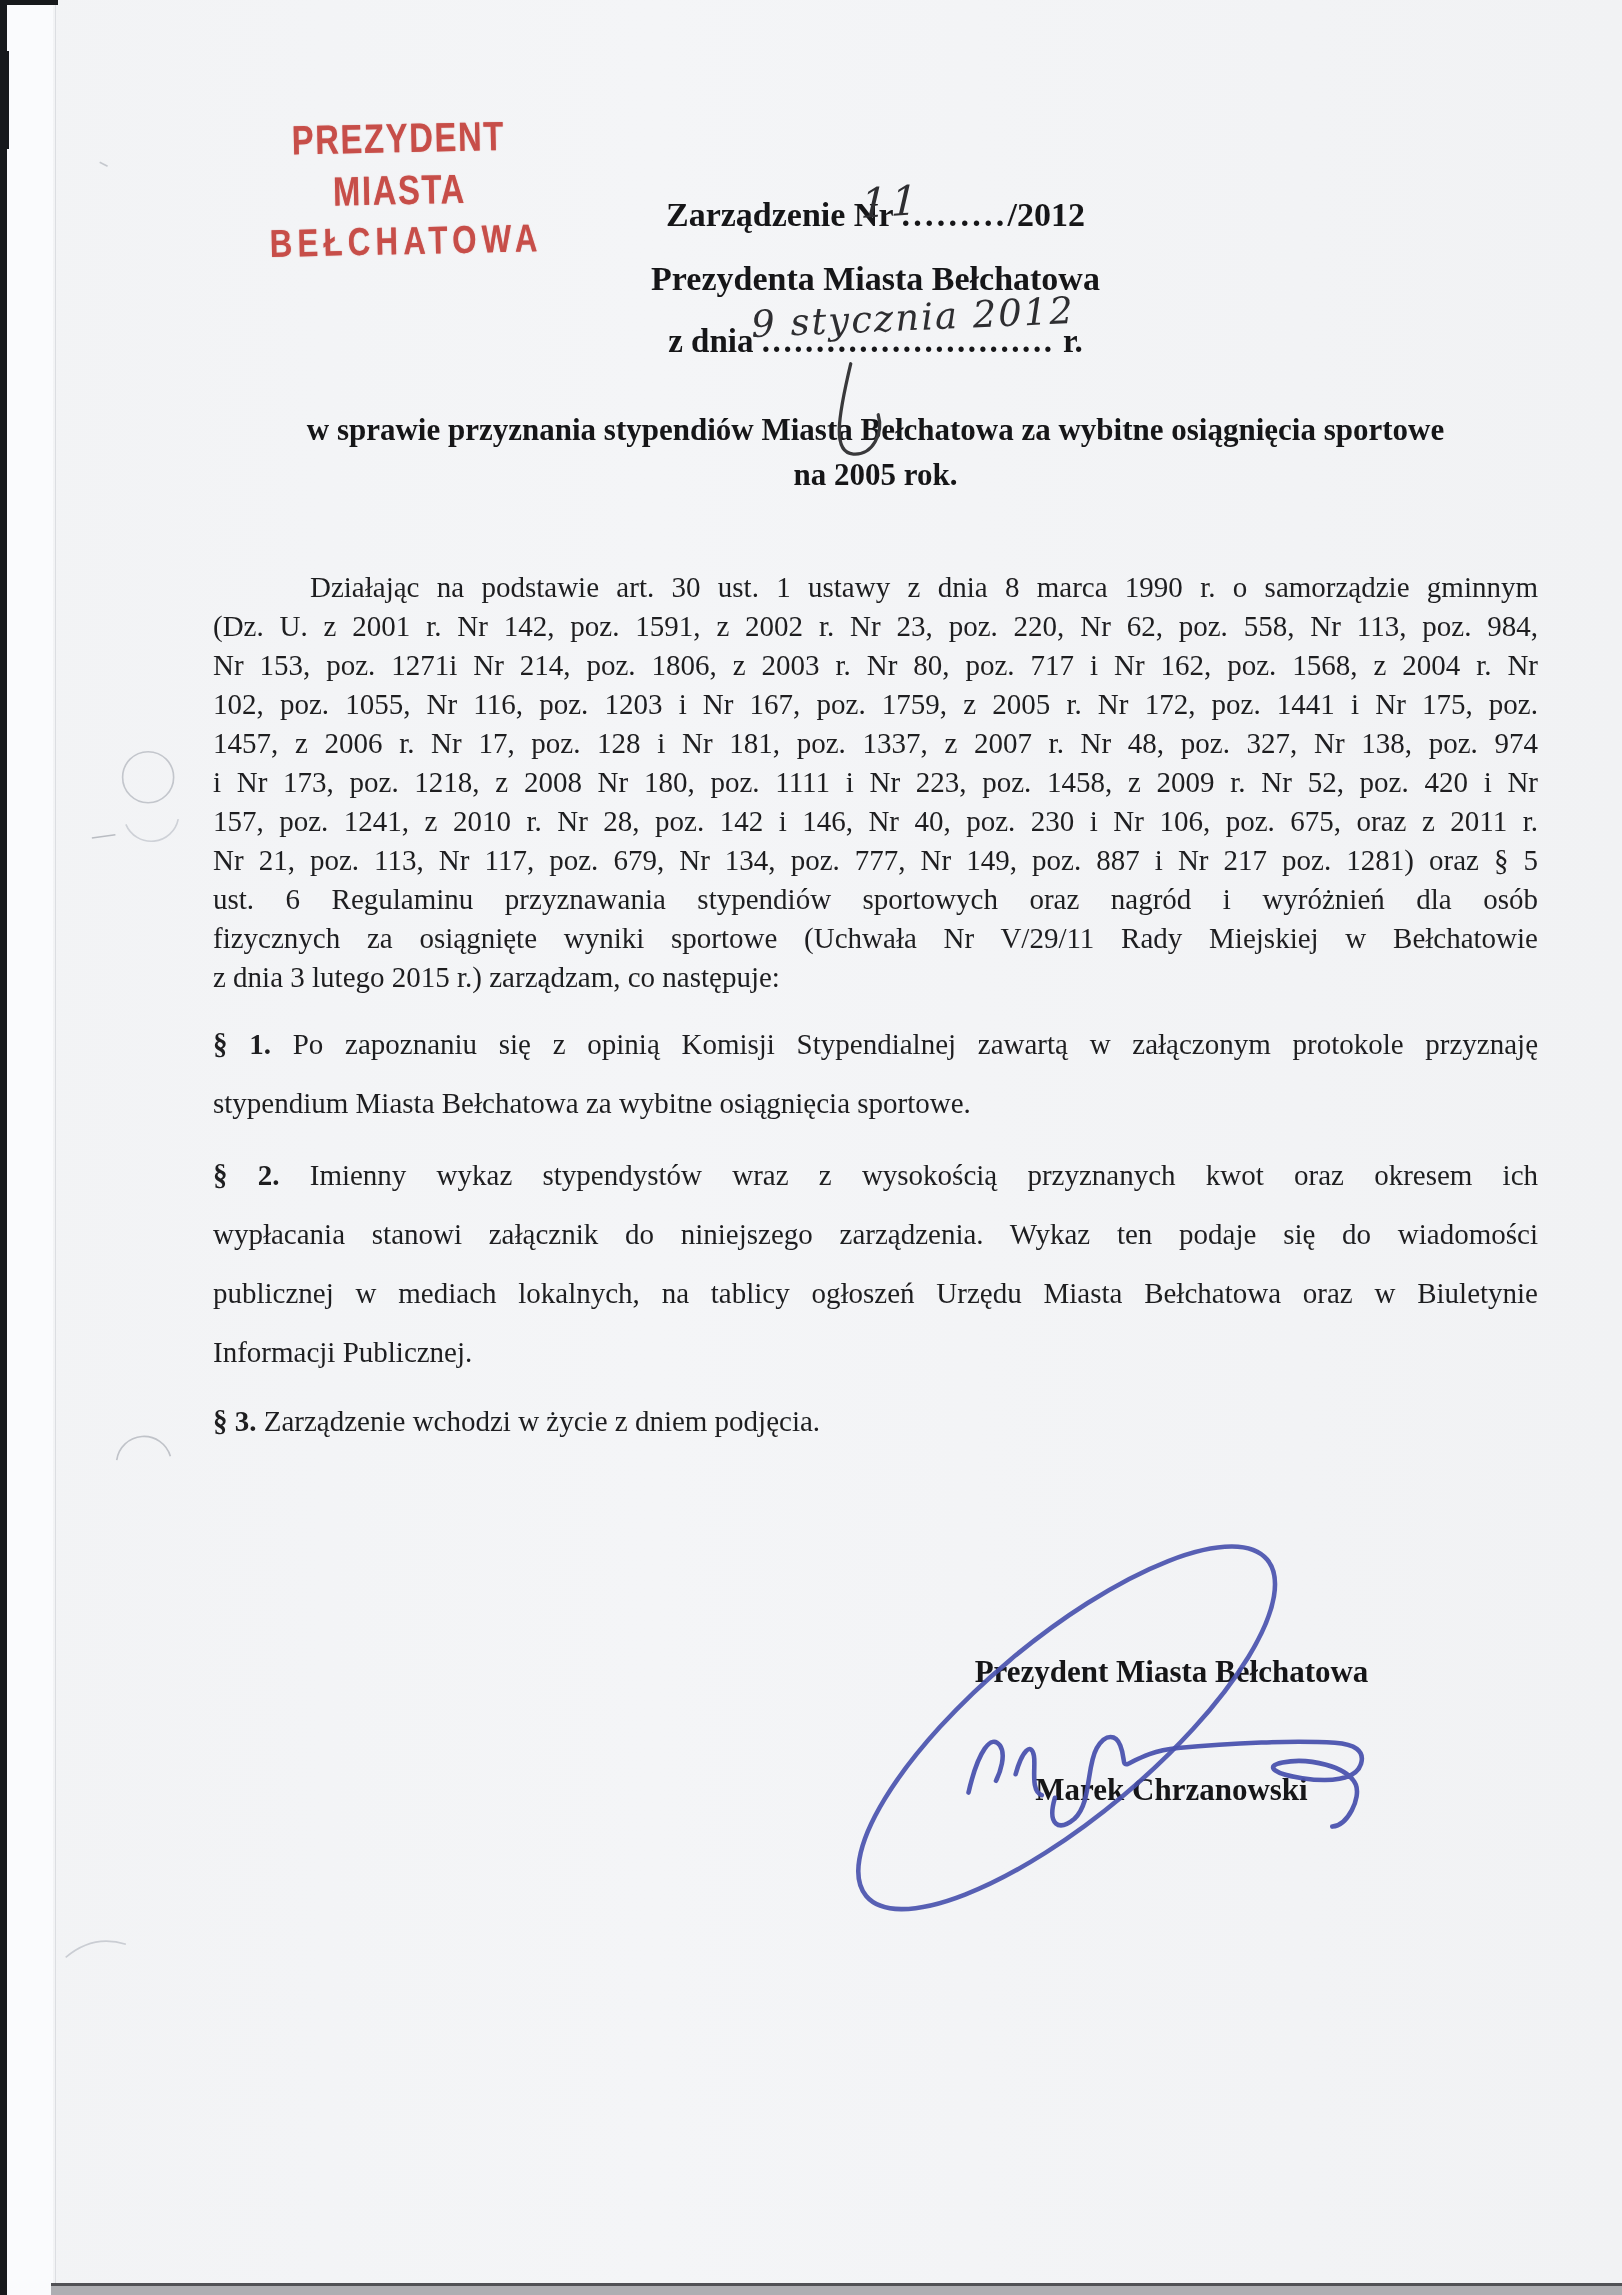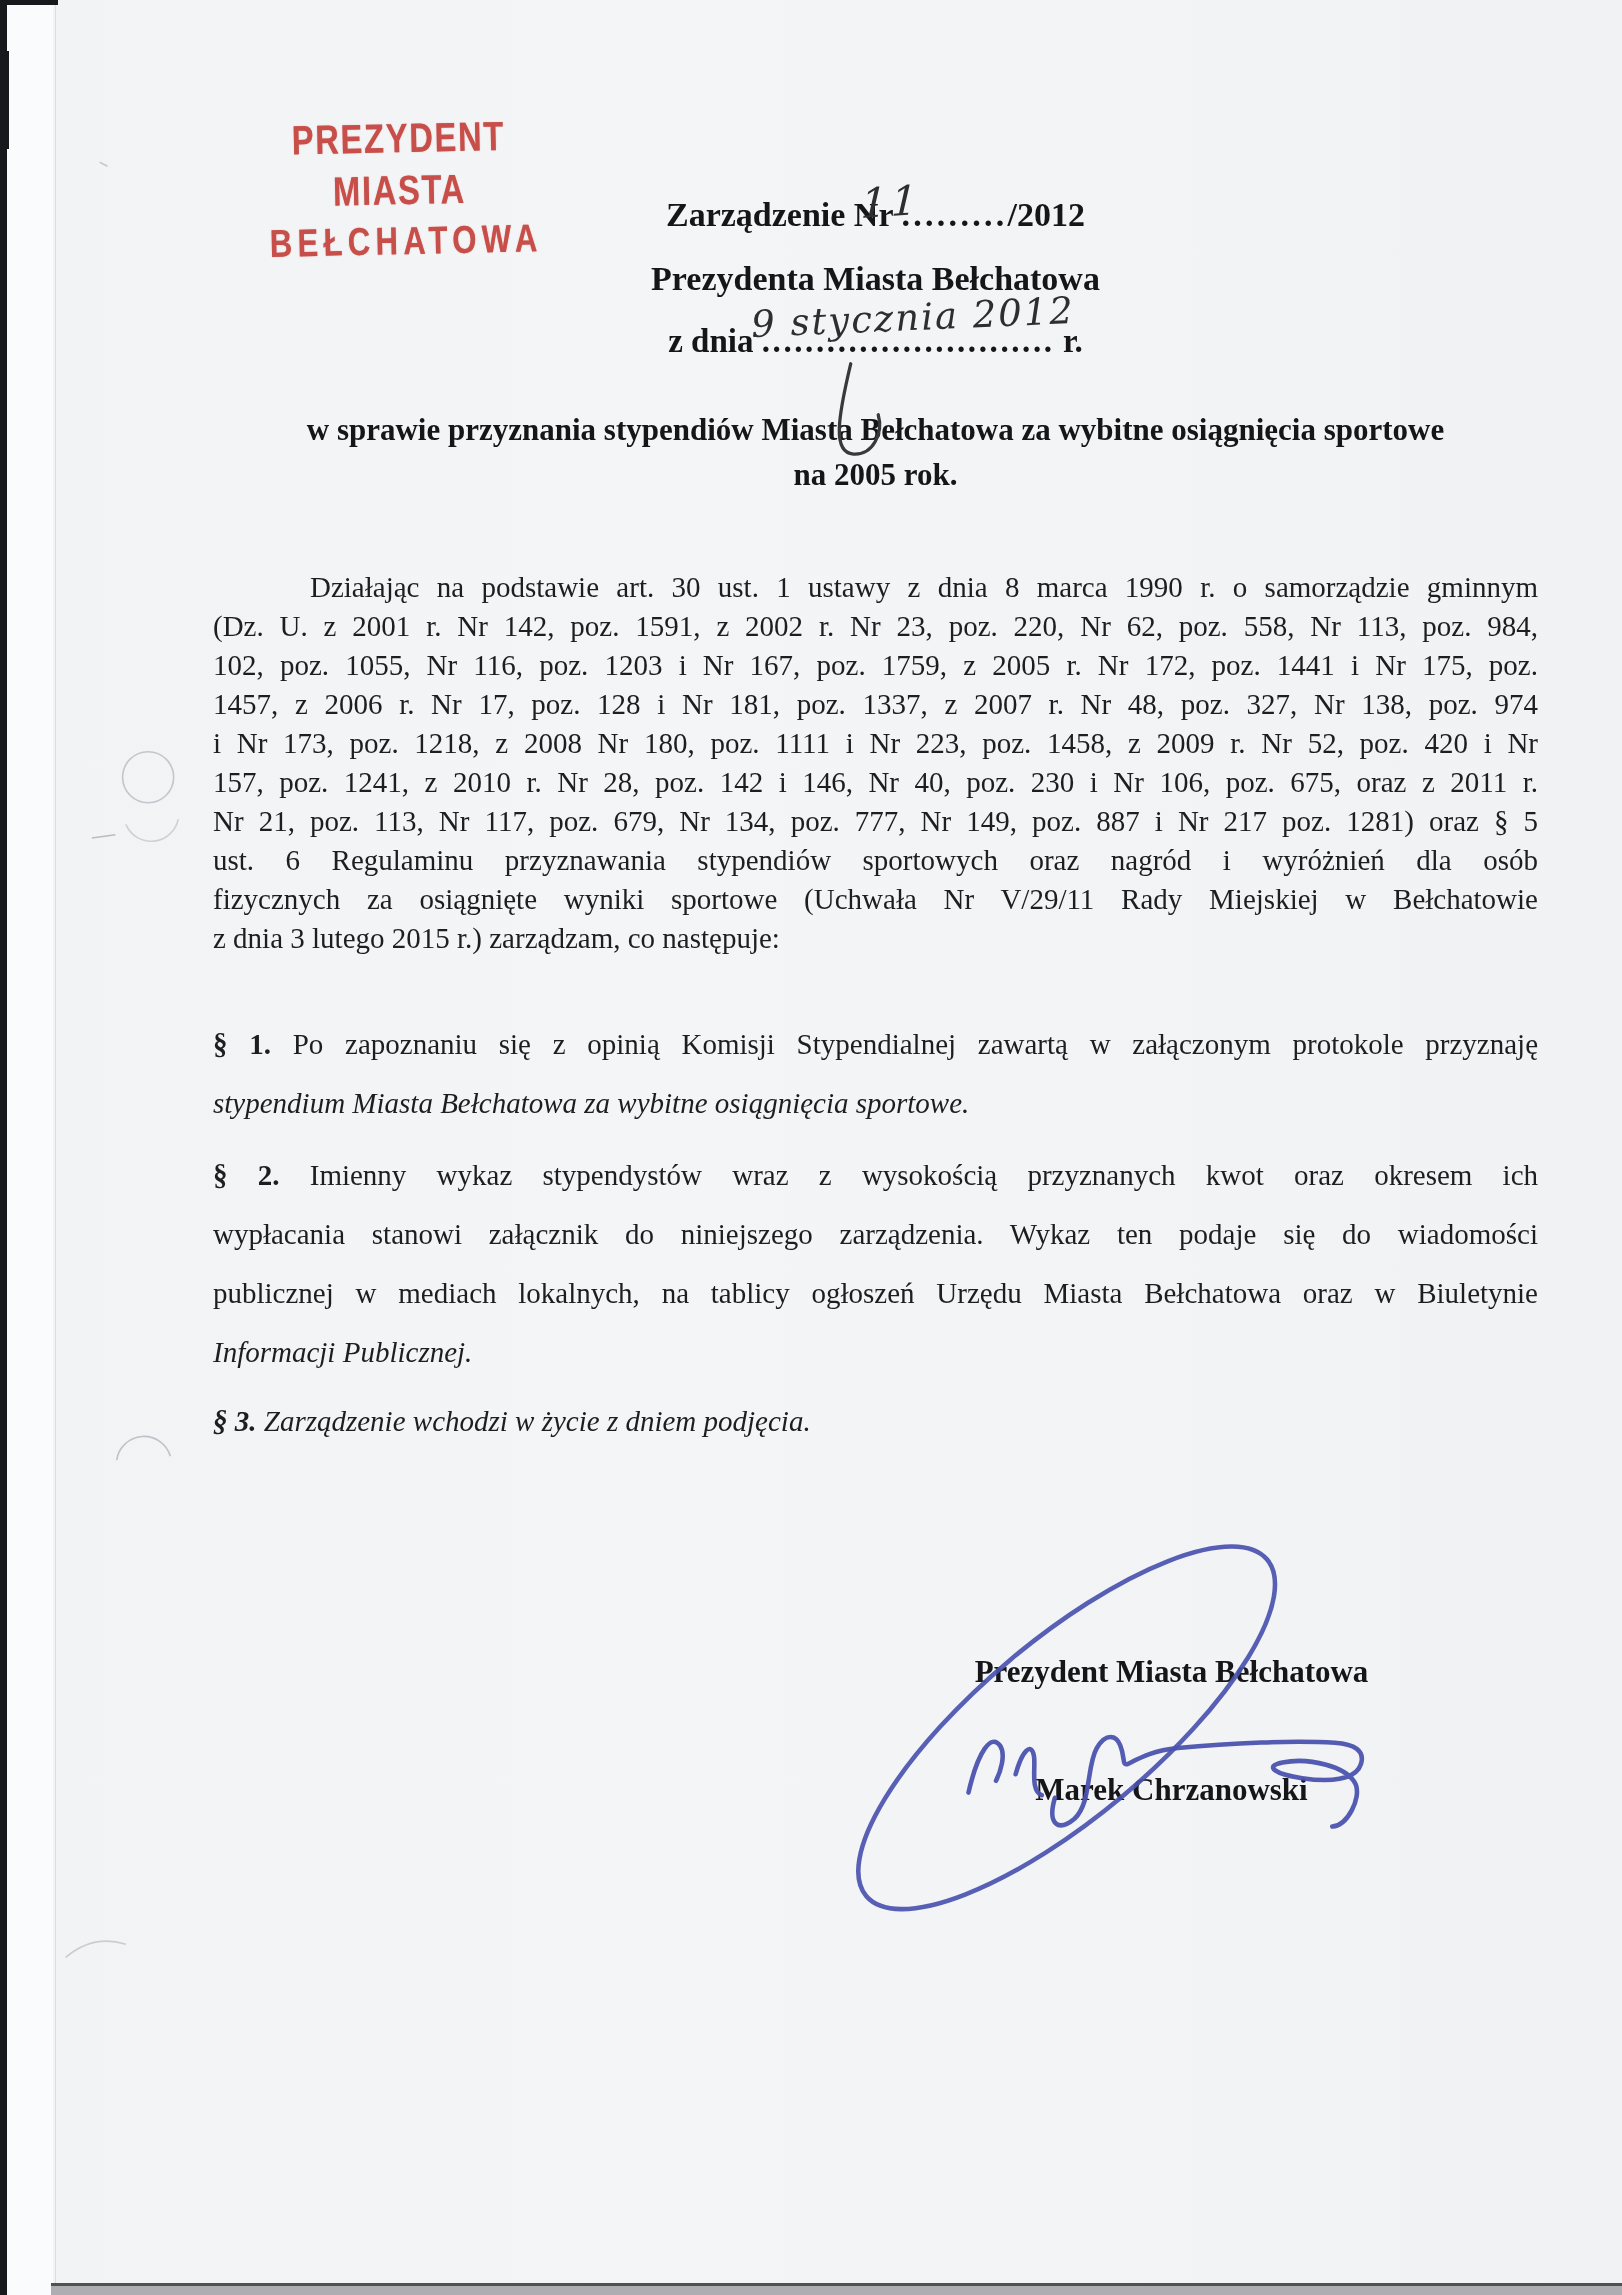--- a/index.html
+++ b/index.html
@@ -42,21 +42,21 @@
   .subject{position:absolute;left:213px;width:1325px;text-align:center;font-weight:700;font-size:31px;color:#161618;}
   .subject.s1{top:412px;white-space:nowrap;}
   .subject.s2{top:457px;}
 
   
   .textblock{position:absolute;left:213px;width:1325px;font-size:29px;}
   .jline{text-align:justify;text-align-last:justify;height:39px;line-height:39px;white-space:normal;}
   .jline.last{text-align-last:left;}
   .jline.first-indent{text-indent:97px;}
   .pline{text-align:justify;text-align-last:justify;height:59px;line-height:59px;}
-  .pline.last{text-align-last:left;font-style:italic;}
+  .pline.last{text-align-last:left;}
   .secnum{font-weight:700;}
 
   
   .sig-role{position:absolute;left:877px;top:1654px;width:589px;text-align:center;font-weight:700;font-size:31px;color:#161618;}
   .sig-name{position:absolute;left:877px;top:1772px;width:589px;text-align:center;font-weight:700;font-size:31px;color:#161618;}
 
   svg.overlay{position:absolute;left:0;top:0;width:1623px;height:2295px;pointer-events:none;}
 </style>
 </head>
 <body>
@@ -90,20 +90,21 @@
     <span>r.</span>
   </div>
   <span class="hand hand-date">9 stycznia 2012</span>
 
   <div class="subject s1">w sprawie przyznania stypendiów Miasta Bełchatowa za wybitne osiągnięcia sportowe</div>
   <div class="subject s2">na 2005 rok.</div>
 
   <div class="textblock" style="top:568px;">
     <div class="jline first-indent">Działając na podstawie  art. 30 ust. 1 ustawy z dnia 8 marca 1990 r. o samorządzie gminnym</div>
     <div class="jline">(Dz. U. z 2001 r. Nr 142, poz. 1591,  z 2002 r. Nr 23, poz. 220, Nr 62, poz. 558, Nr 113, poz. 984,</div>
+    <div class="jline">Nr 153, poz. 1271i Nr 214, poz. 1806, z 2003 r. Nr 80, poz. 717 i Nr 162, poz. 1568, z 2004 r. Nr</div>
     <div class="jline">102, poz. 1055, Nr 116, poz. 1203 i Nr 167, poz. 1759, z 2005 r. Nr 172, poz. 1441 i  Nr 175, poz.</div>
     <div class="jline">1457, z 2006 r. Nr 17, poz. 128 i Nr 181, poz. 1337, z 2007 r. Nr 48, poz. 327, Nr 138, poz. 974</div>
     <div class="jline">i Nr 173, poz. 1218, z 2008 Nr 180, poz. 1111 i Nr 223, poz. 1458, z 2009 r. Nr 52, poz. 420 i Nr</div>
     <div class="jline">157, poz. 1241, z 2010 r. Nr 28, poz. 142 i 146, Nr 40, poz. 230 i Nr 106, poz. 675, oraz z 2011 r.</div>
     <div class="jline">Nr 21, poz. 113, Nr 117, poz. 679, Nr 134, poz. 777,  Nr 149, poz. 887 i Nr 217 poz. 1281) oraz  § 5</div>
     <div class="jline">ust. 6 Regulaminu przyznawania stypendiów sportowych oraz nagród i wyróżnień dla osób</div>
     <div class="jline">fizycznych za osiągnięte wyniki sportowe (Uchwała Nr V/29/11 Rady Miejskiej w Bełchatowie</div>
     <div class="jline last">z dnia 3 lutego 2015 r.) zarządzam, co następuje:</div>
   </div>
 

